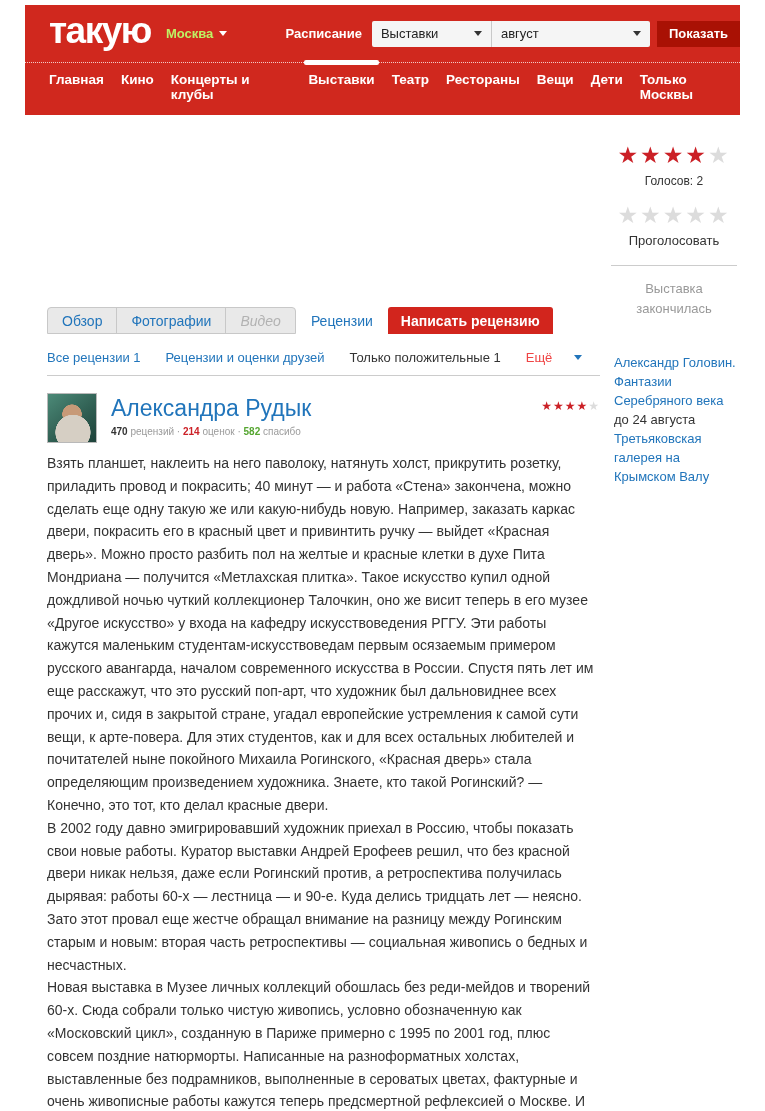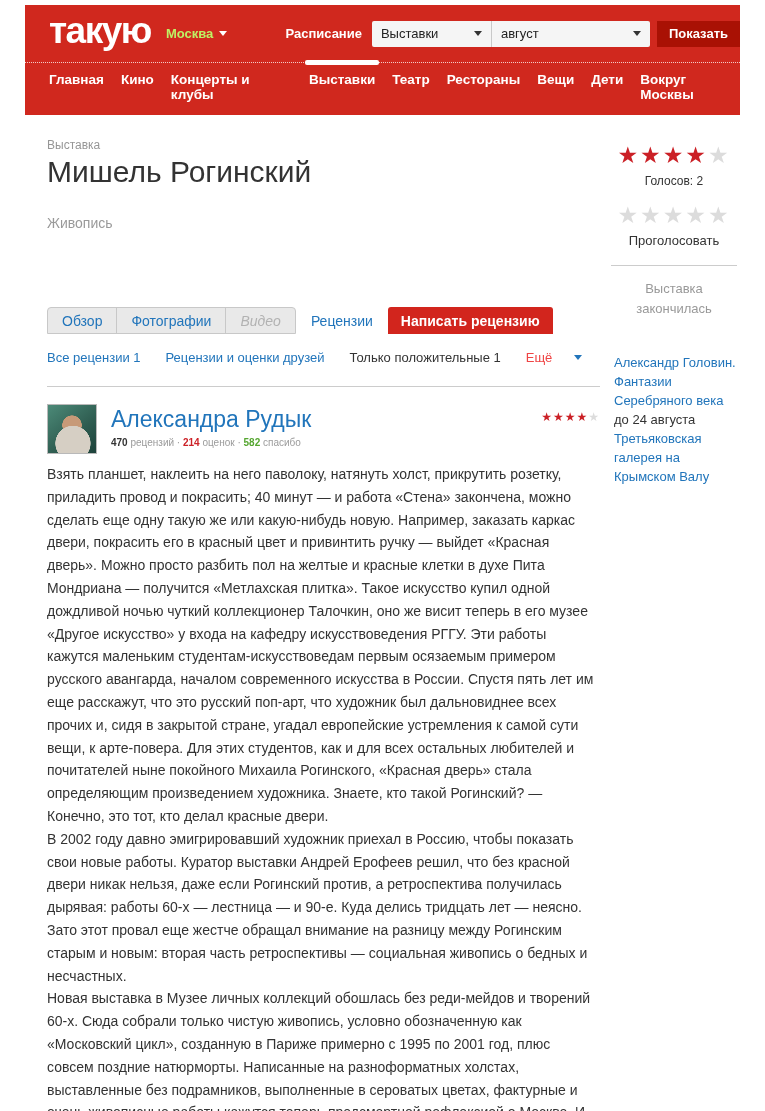--- a/index.html
+++ b/index.html
@@ -53,21 +53,21 @@
   
   .tabs { display:flex; align-items:stretch; height:27px; }
   .tab-group { display:flex; border:1px solid #c8c8c8; border-bottom:1px solid #c8c8c8; border-radius:4px 4px 0 0; background:#e9e9e9; overflow:hidden; }
   .tab { display:flex; align-items:center; padding:12px 14px; font-size:14px; color:#2175bb; border-right:1px solid #c8c8c8; }
   .tab:last-child { border-right:none; }
   .tab-disabled { color:#b2b2b2; cursor:default;font-style:italic; }
   .tab-active { display:flex; align-items:center; padding:0 15px; font-size:14px; color:#2175bb; background:#fff; }
   .tab-cta { display:flex; align-items:center; padding:0 13px; font-size:14px; font-weight:bold; color:#fff; background:#d2251d; border-radius:3px 3px 0 0; }
 
   
-  .filters { display:flex; align-items:center; gap:25px; padding:16px 0 21px; font-size:13px; border-bottom:1px solid #ccc; }
+  .filters { display:flex; align-items:center; gap:25px; padding:16px 0 10px; font-size:13px; border-bottom:1px solid #ccc; }
   .f-link { color:#2175bb; }
   .f-current { color:#333; }
   .f-more { color:#ef4444; display:inline-flex; align-items:center; gap:22px; }
   .f-more .caret { border-left-width:4px; border-right-width:4px; border-top-width:5px; }
 
   
   .review-head { display:flex; margin-top:17px; position:relative; }
   .avatar { width:50px; height:50px; border:1px solid #b9b9b9; flex:none; cursor:pointer;
     background:
       radial-gradient(circle at 52% 80%, #d6cfc4 0 38%, transparent 39%),
@@ -118,30 +118,25 @@
   </div>
   <nav class="masthead-nav">
     <a class="nav-item">Главная</a>
     <a class="nav-item">Кино</a>
     <a class="nav-item">Концерты и клубы</a>
     <a class="nav-item active">Выставки</a>
     <a class="nav-item">Театр</a>
     <a class="nav-item">Рестораны</a>
     <a class="nav-item">Вещи</a>
     <a class="nav-item">Дети</a>
-    <a class="nav-item">Вокруг Москвы</a>
+    <a class="nav-item">Только Москвы</a>
   </nav>
 </header>
 
 <section class="title-section">
-  <div class="title-left">
-    <div class="kicker">Выставка</div>
-    <h1>Мишель Рогинский</h1>
-    <div class="genre">Живопись</div>
-  </div>
   <div class="rating-box">
     <div class="stars stars-lg"><span class="star on">★</span><span class="star on">★</span><span class="star on">★</span><span class="star on">★</span><span class="star off">★</span></div>
     <div class="votes">Голосов: 2</div>
     <div class="stars stars-lg"><span class="star off">★</span><span class="star off">★</span><span class="star off">★</span><span class="star off">★</span><span class="star off">★</span></div>
     <div class="vote-label">Проголосовать</div>
     <div class="rating-divider"></div>
     <div class="status">Выставка закончилась</div>
   </div>
 </section>
 

